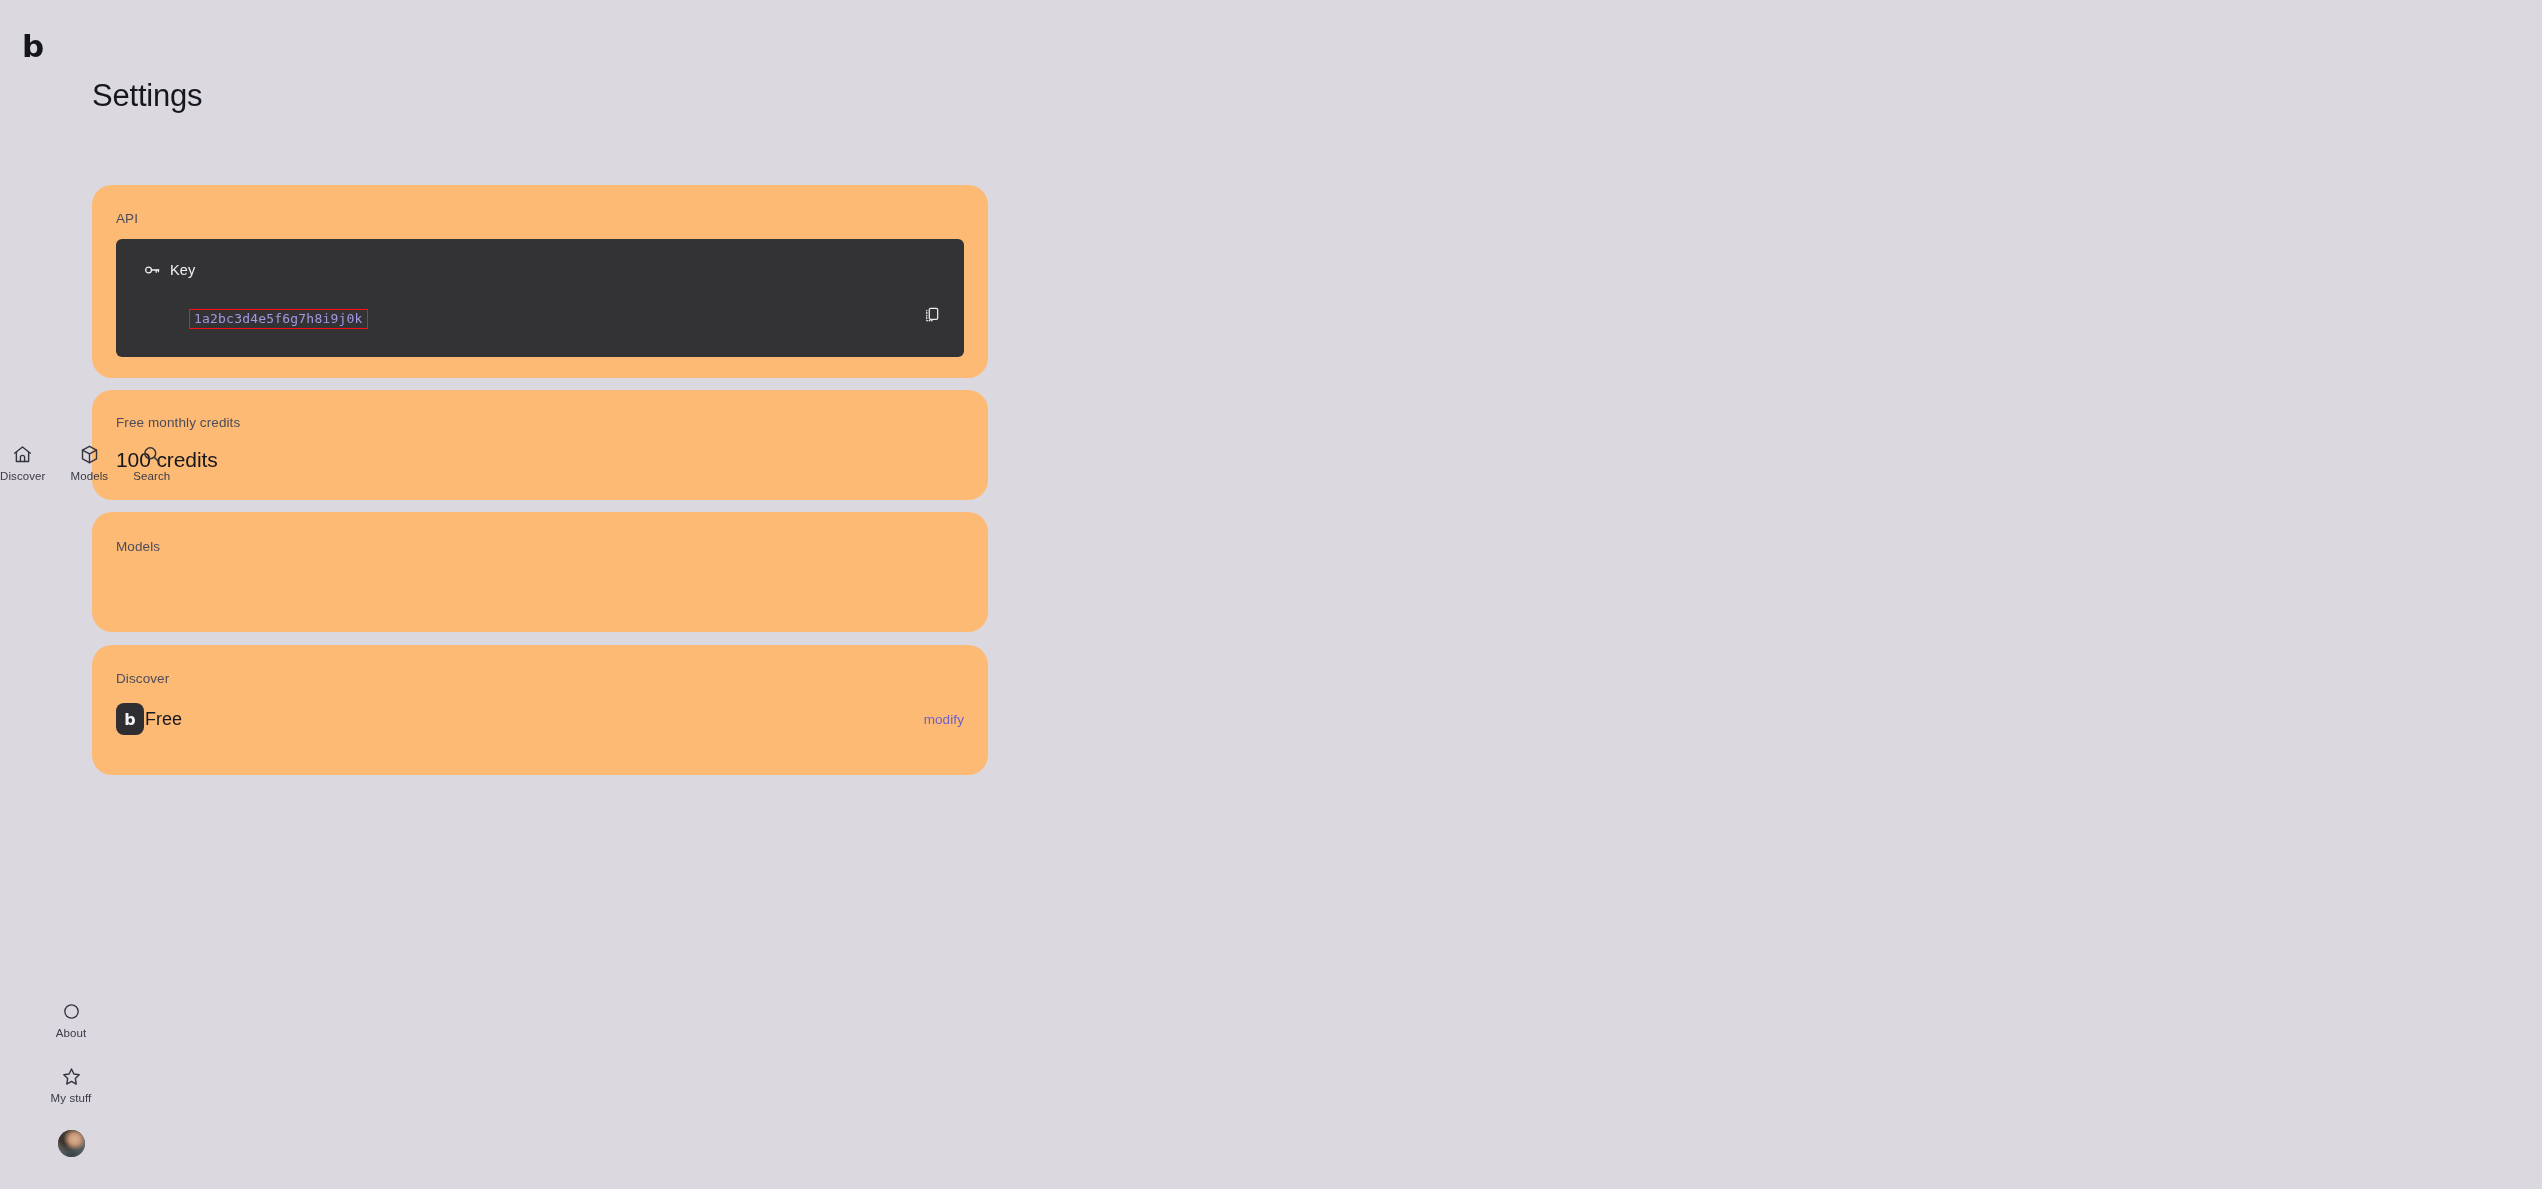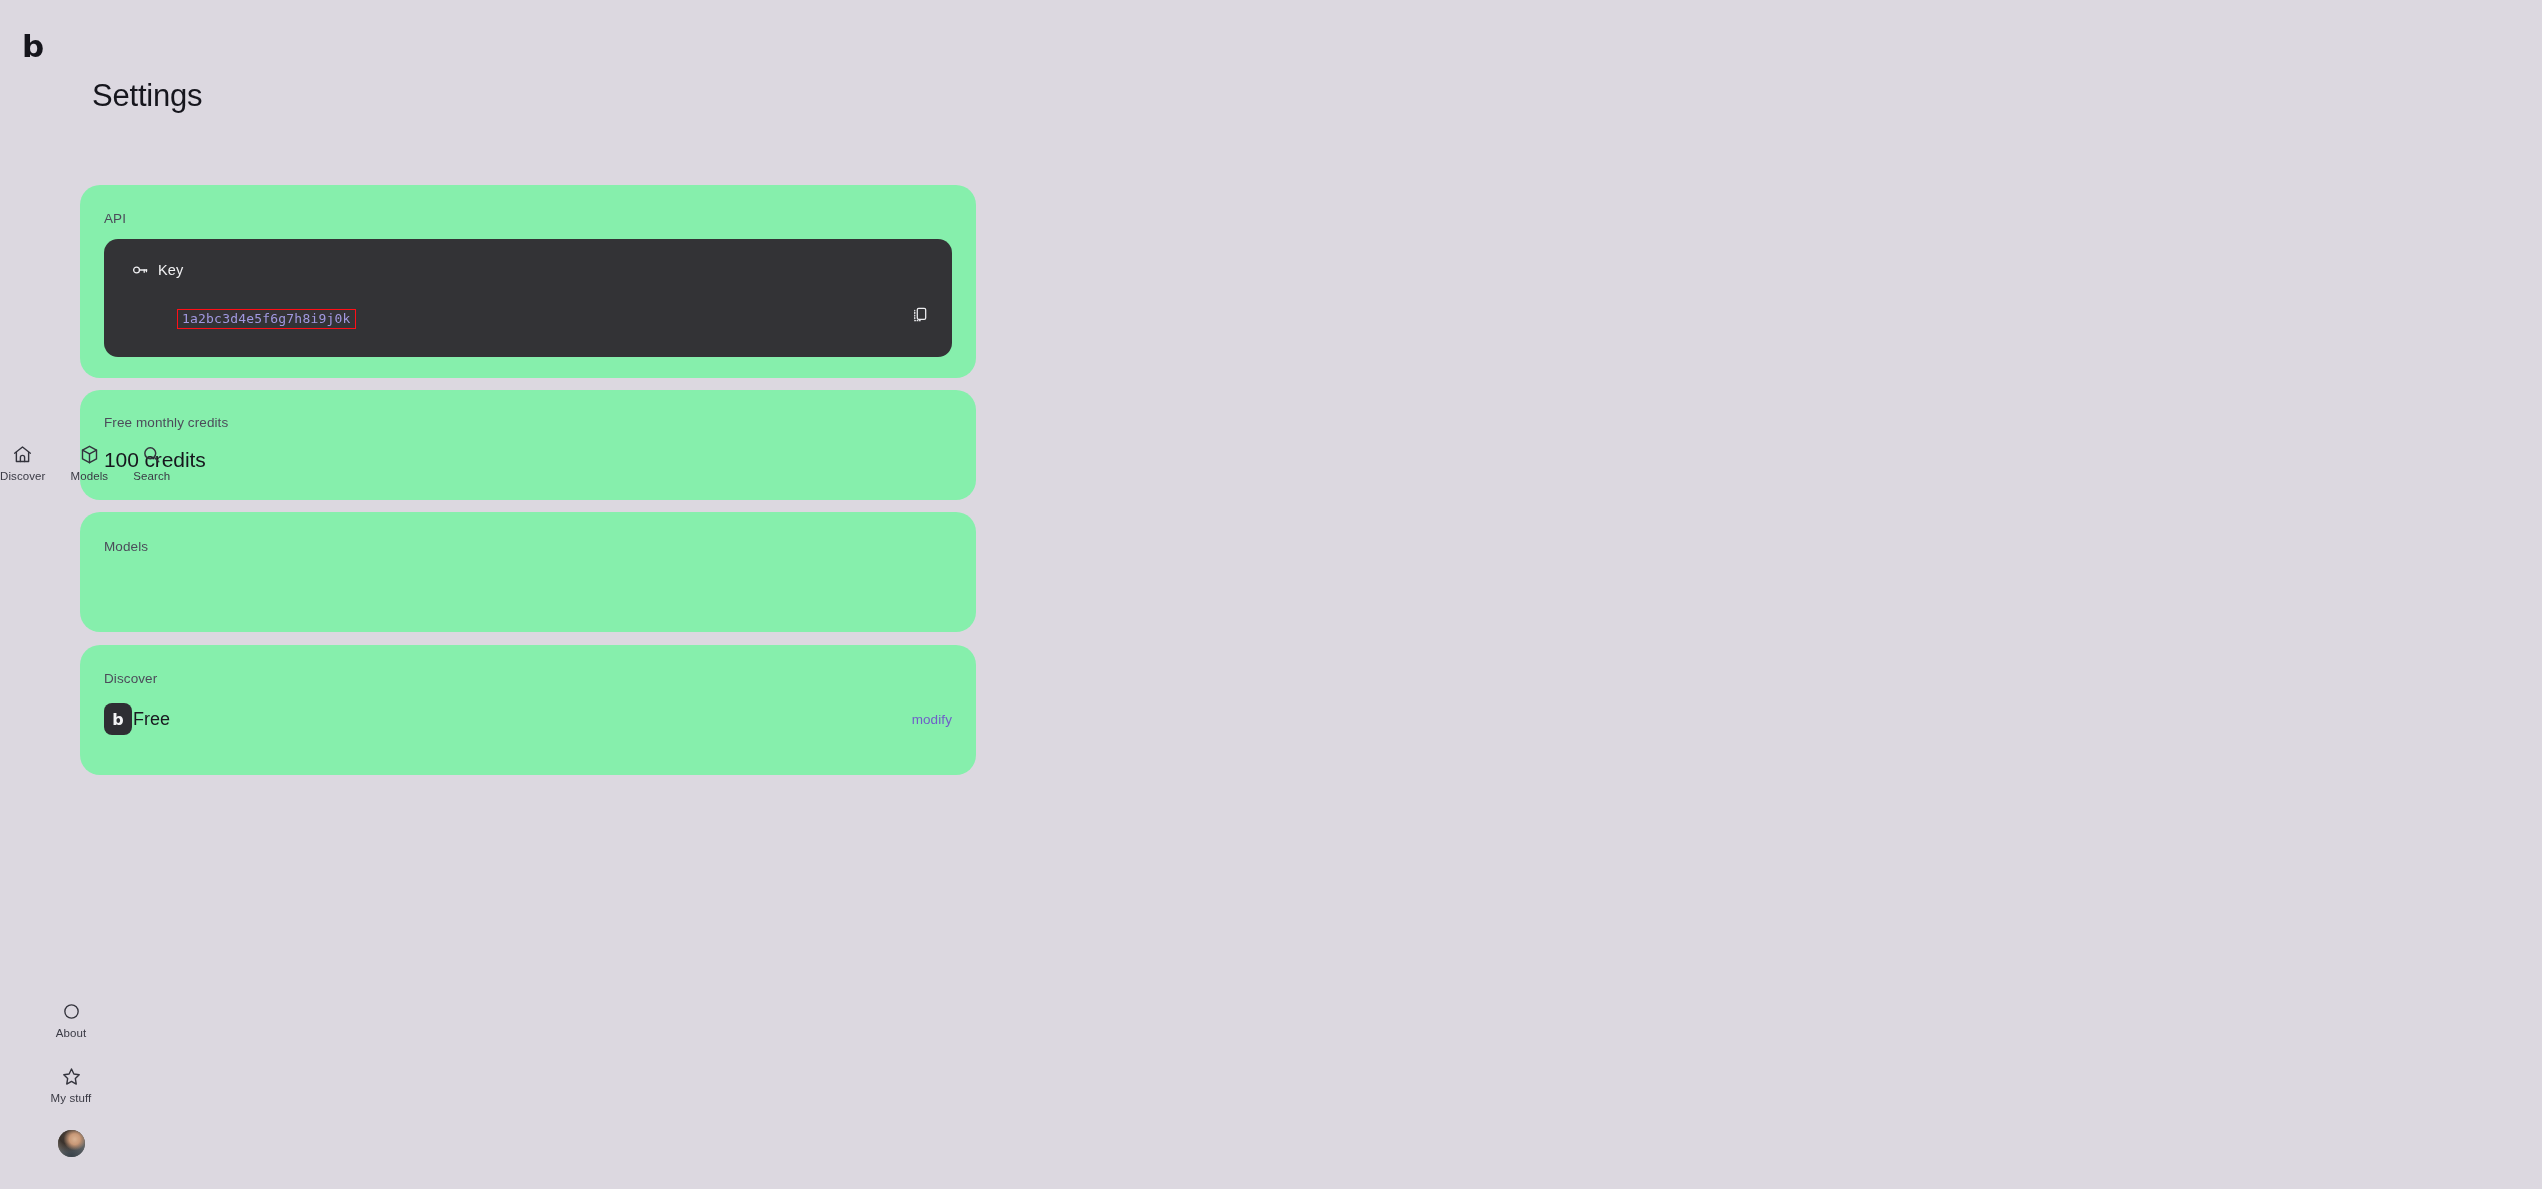--- a/index.html
+++ b/index.html
@@ -126,23 +126,23 @@
     left: 92px;
     top: 78px;
     font-size: 31px;
     font-weight: 400;
     color: #16161d;
     letter-spacing: -0.2px;
   }
 
   .card {
     position: absolute;
-    left: 80px;
+    left: 92px;
     width: 896px;
-    background: #86efac;
+    background: #fdba74;
     border-radius: 20px;
   }
 
   .card-label {
     position: absolute;
     left: 24px;
     font-size: 13.5px;
     color: #4c4c5a;
     letter-spacing: 0.1px;
   }
@@ -151,21 +151,21 @@
   #card-api { top: 185px; height: 193px; }
   #card-api .card-label { top: 26px; }
 
   #key-panel {
     position: absolute;
     left: 24px;
     top: 54px;
     width: 848px;
     height: 118px;
     background: #333336;
-    border-radius: 14px;
+    border-radius: 6px;
   }
 
   #key-head {
     position: absolute;
     left: 26px;
     top: 21px;
     display: flex;
     align-items: center;
     gap: 9px;
   }

